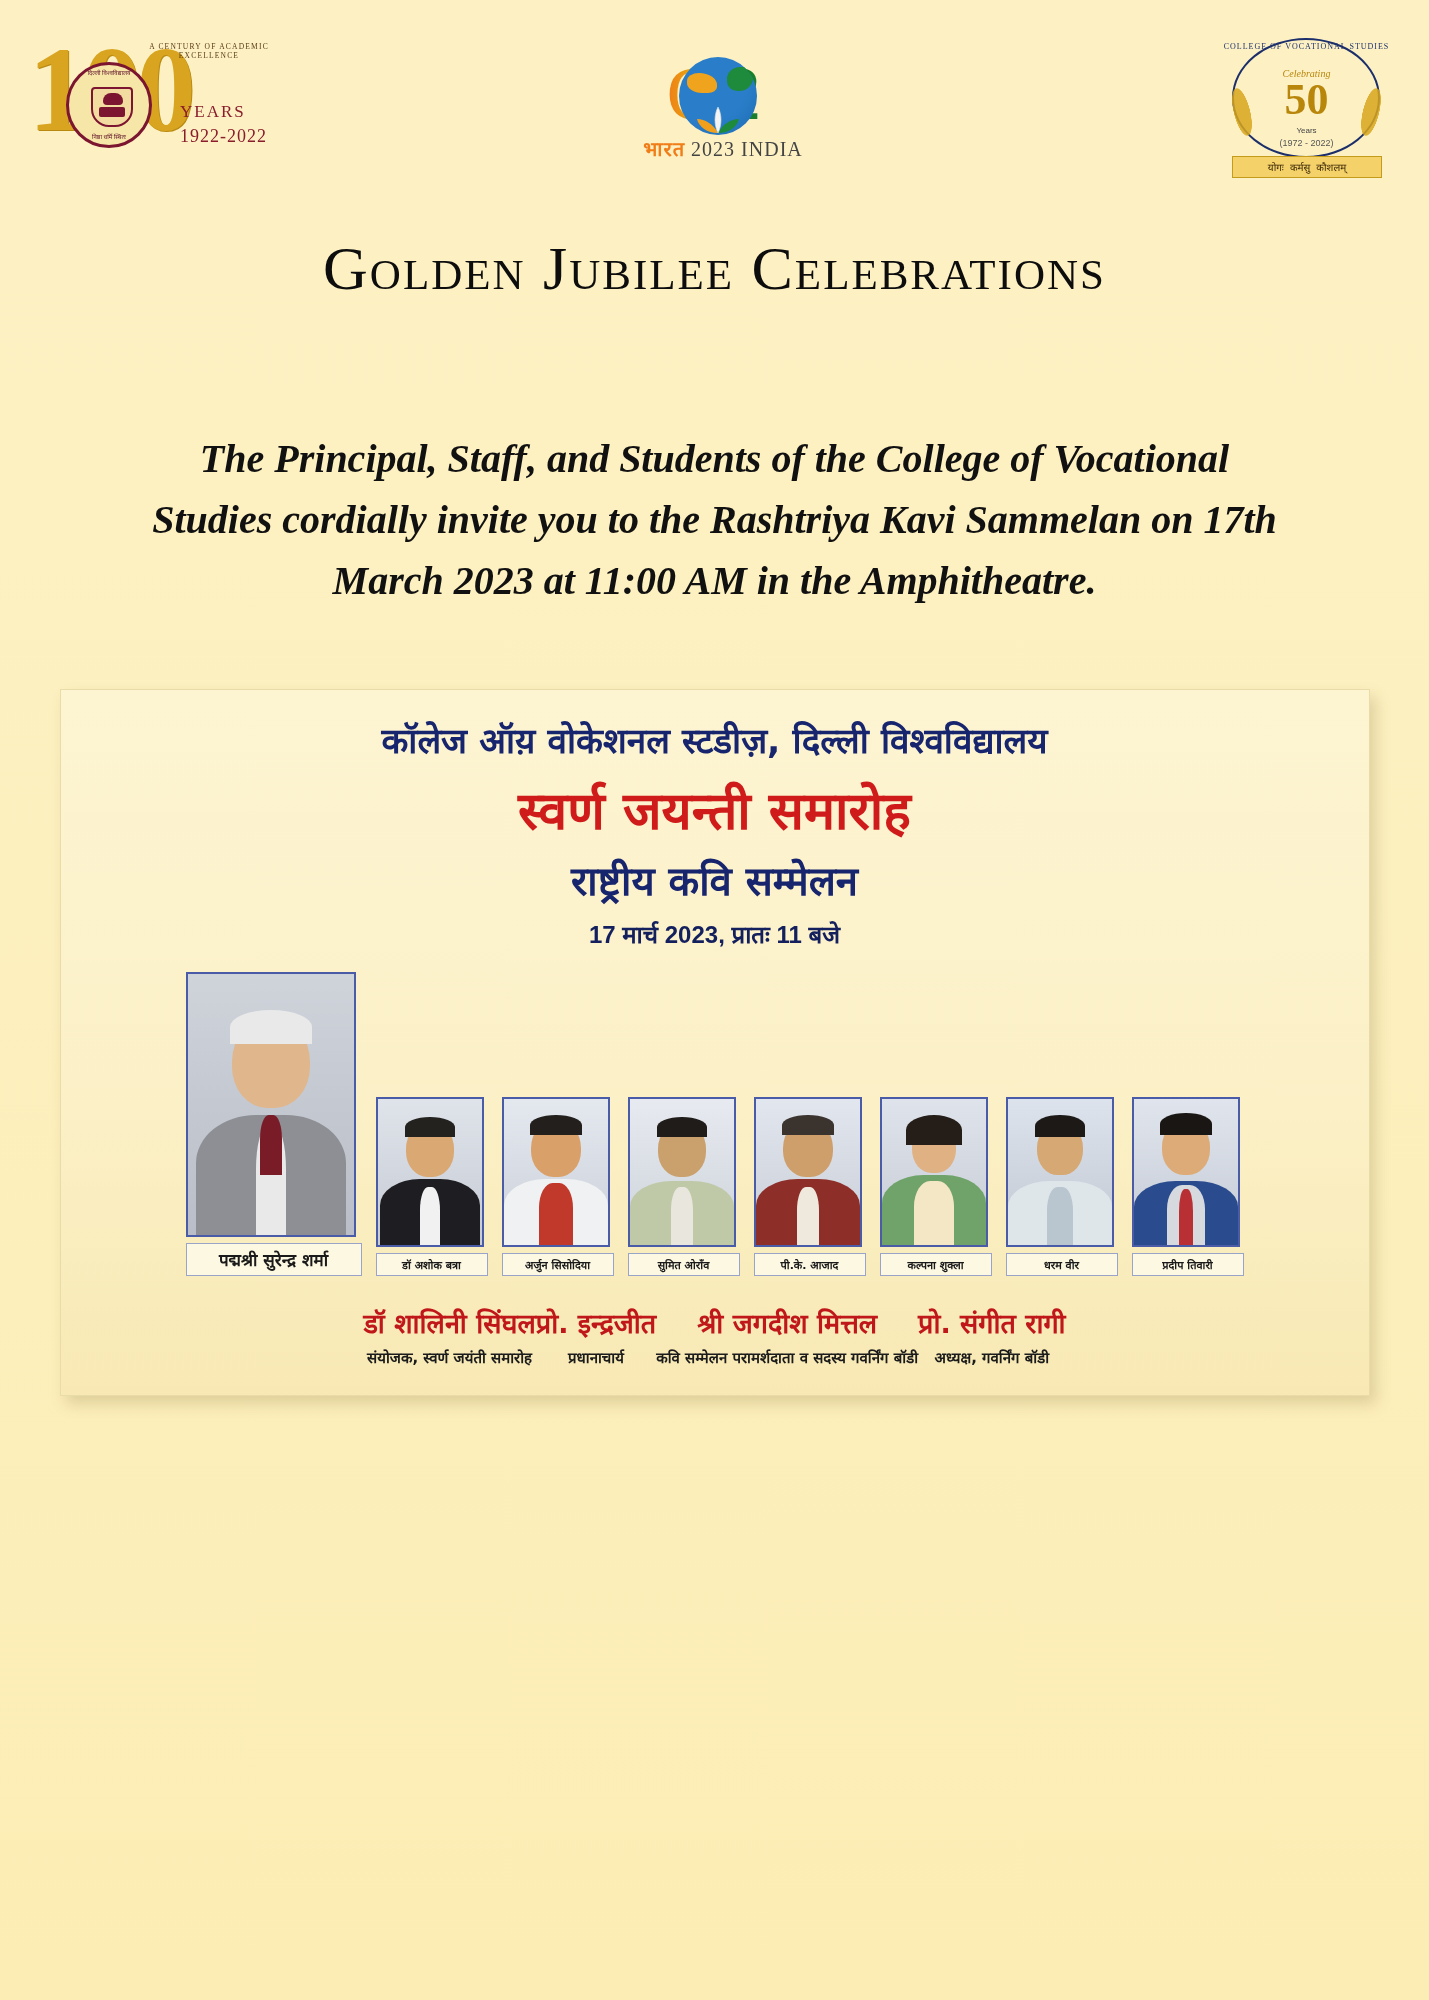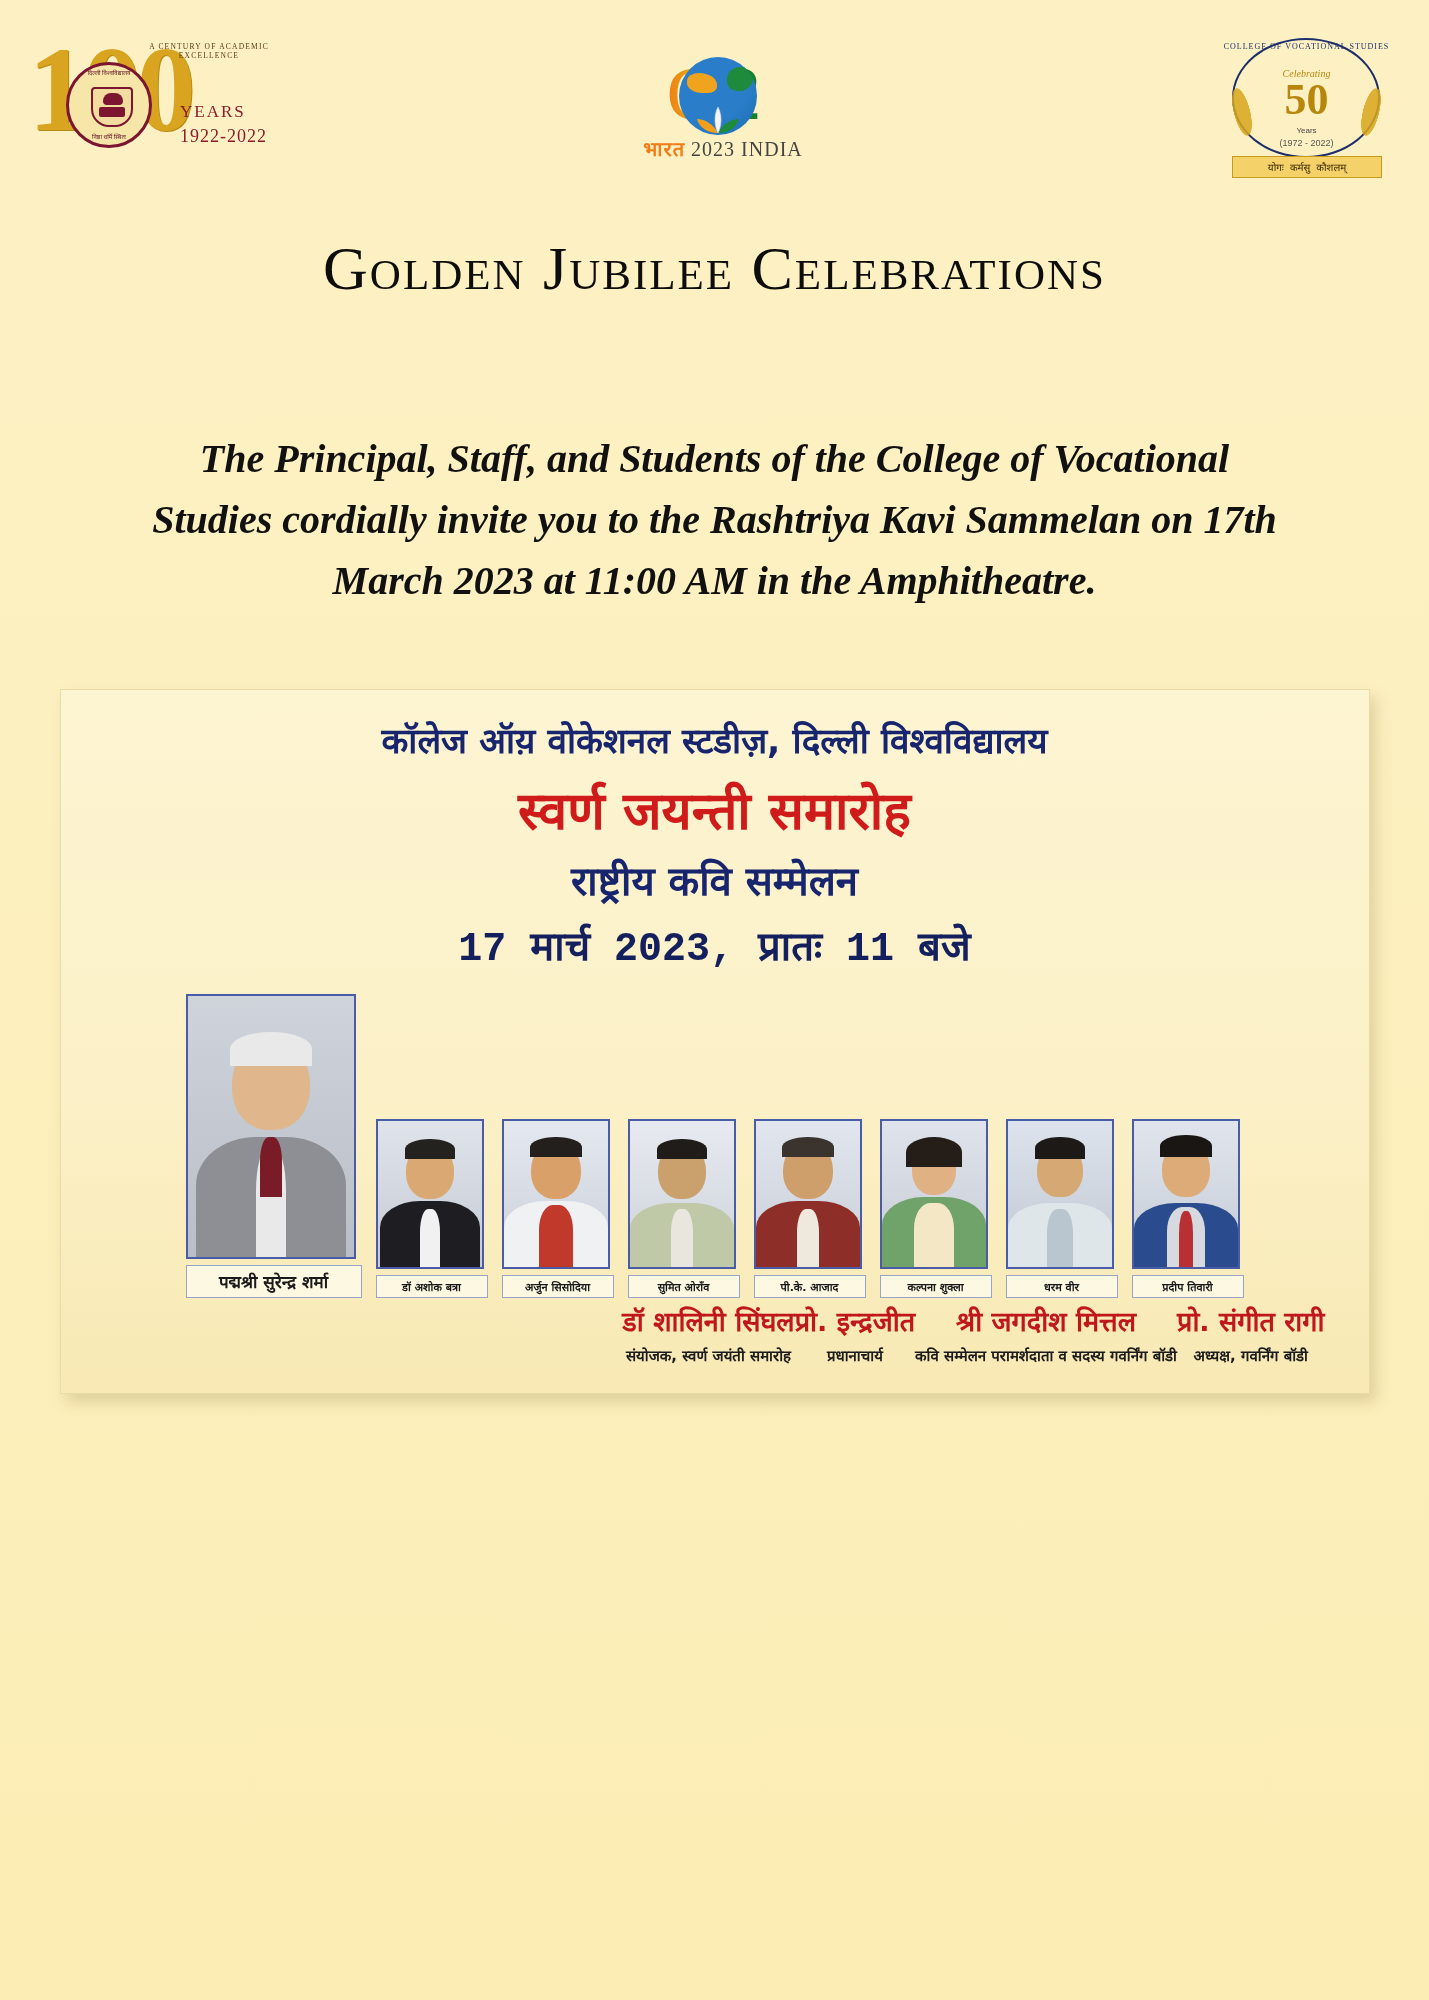--- a/index.html
+++ b/index.html
@@ -336,23 +336,23 @@
     text-align: center;
     color: #17256e;
     font-family: "DejaVu Sans", sans-serif;
     font-weight: bold;
     font-size: 40px;
     margin-top: 8px;
   }
   .p-line4 {
     text-align: center;
     color: #14205e;
-    font-family: Liberation Mono, monospace;
-    font-weight: bold;
-    font-size: 40px;
+    font-family: Liberation Sans, sans-serif;
+    font-weight: bold;
+    font-size: 24px;
     margin-top: 10px;
   }
 
   .people-row {
     margin-top: 22px;
     display: flex;
     align-items: flex-end;
     justify-content: center;
     gap: 14px;
   }
@@ -397,23 +397,23 @@
     border-radius: 40% 40% 0 0;
   }
   .pf .hair {
     position: absolute;
     left: 50%;
     transform: translateX(-50%);
     border-radius: 50% 50% 0 0;
   }
 
   .credits {
-    margin-top: 4px;
+    margin-top: 28px;
     display: flex;
-    justify-content: flex-end;
+    justify-content: center;
     align-items: flex-start;
     padding: 0 18px 6px 18px;
   }
   .credit { text-align: center; }
   .credit .cname {
     color: #c0171b;
     font-family: "DejaVu Sans", sans-serif;
     font-weight: bold;
     font-size: 27px;
   }

